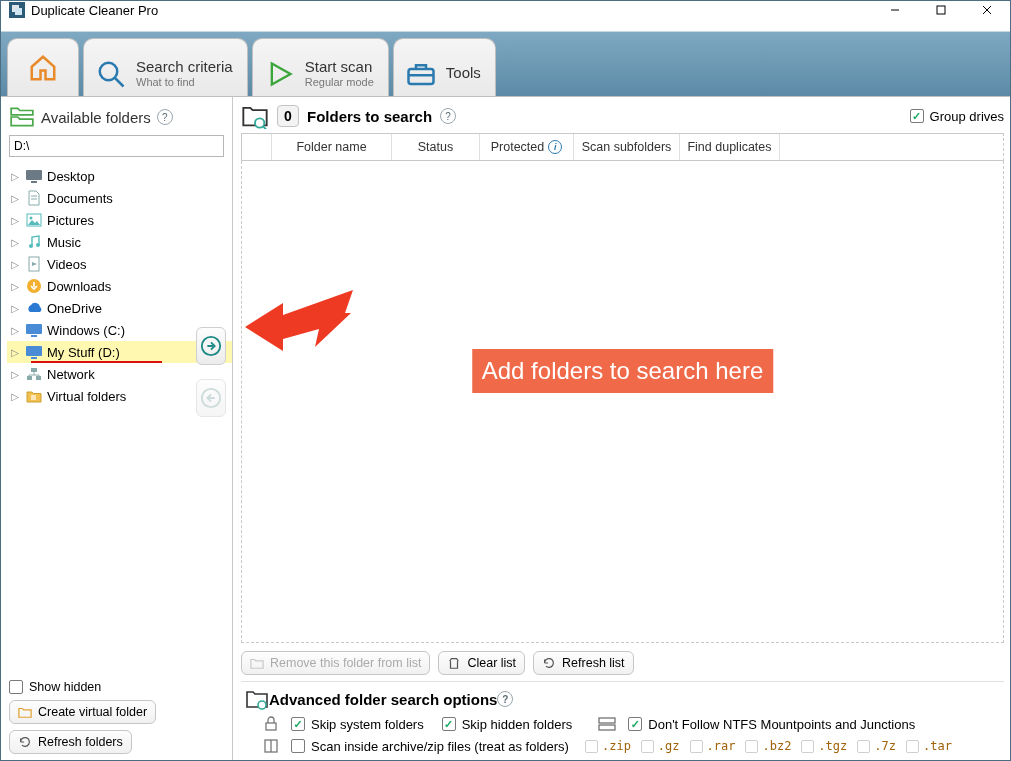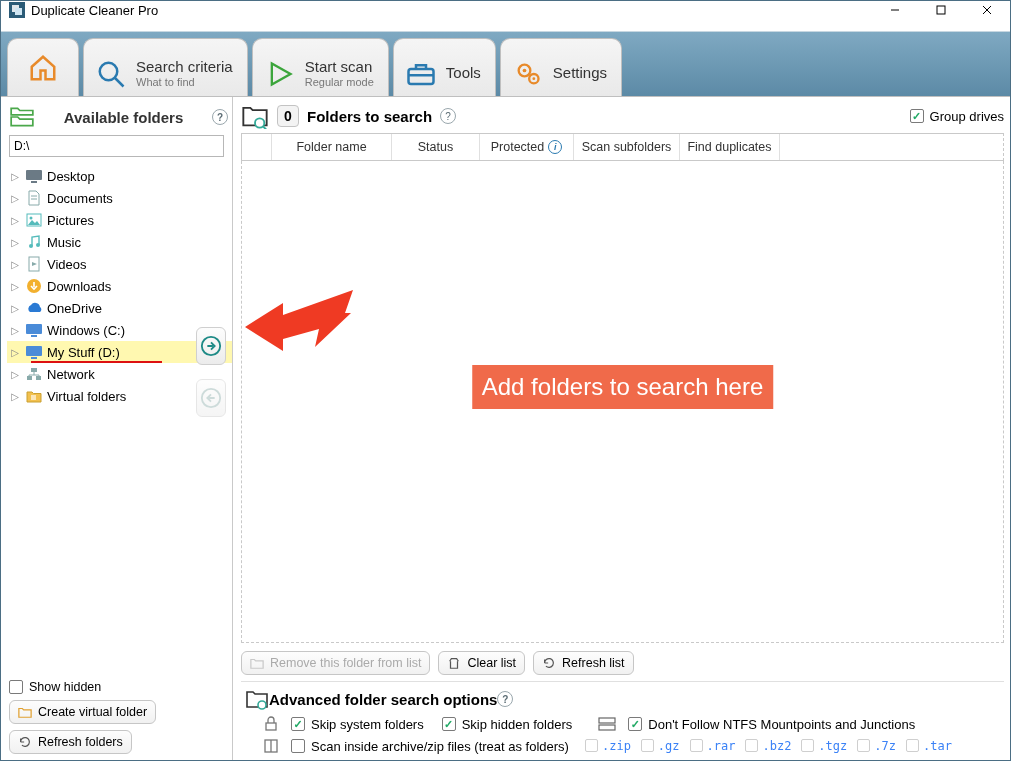--- a/index.html
+++ b/index.html
@@ -12,21 +12,21 @@
   .win-btn svg { width:10px; height:10px; }
   .chrome { background:linear-gradient(#7fa9c2,#5c8aa6); padding:6px 6px 0 6px; display:flex; gap:4px; border-top:1px solid #c7d7e1;}
   .tab { background:linear-gradient(#f5f5f5,#e9e9e9); border:1px solid #bfbfbf; border-bottom:none; border-radius:10px 10px 0 0; padding:16px 14px 4px 10px; display:flex; align-items:center; gap:8px; height:58px; min-width:60px;}
   .tab.active { background:#fff; }
   .tab.home { min-width:0; padding:4px 18px; }
   .tab .big { font-size:15px; color:#333; line-height:1.1; }
   .tab .sub { font-size:11px; color:#777; line-height:1.1; }
   .tab-ico { width:34px; height:34px; display:flex; align-items:center; justify-content:center; }
   .body { flex:1; background:#fff; display:flex; overflow:hidden; border-top:1px solid #bfbfbf;}
   .left-pane { width:232px; border-right:1px solid #c9c9c9; display:flex; flex-direction:column; padding:4px 0 6px 6px; }
-  .pane-hdr { display:flex; align-items:center; gap:6px; padding:4px 4px 2px 2px; font-size:15px; font-weight:700; color:#333;justify-content:space-between;}
+  .pane-hdr { display:flex; align-items:center; gap:6px; padding:4px 4px 2px 2px; font-size:15px; font-weight:400; color:#333;}
   .help-badge { width:16px; height:16px; border:1px solid #9aa7ad; border-radius:50%; display:inline-flex; align-items:center; justify-content:center; font-size:10px; color:#5a6b73;}
   .path-input { margin:4px 8px 4px 2px; height:22px; border:1px solid #b7b7b7; font-size:12px; padding:0 4px; }
   .tree { flex:1; overflow:auto; font-size:13px; padding-top:4px; position:relative;}
   .tree-row { display:flex; align-items:center; height:22px; padding-left:2px; gap:4px; white-space:nowrap;}
   .tree-row.highlight { background:#fff8b0; position:relative;}
   .tree-row.highlight::after { content:""; position:absolute; left:24px; right:70px; bottom:0; border-bottom:2px solid #d11; }
   .expander { width:12px; color:#888; font-size:10px; text-align:center;}
   .tree-ico { width:18px; height:16px; display:inline-flex; align-items:center; justify-content:center;}
   .side-btns { position:absolute; right:6px; top:230px; display:flex; flex-direction:column; gap:14px;}
   .circle-btn { width:30px; height:38px; border:1px solid #cfcfcf; border-radius:6px; background:linear-gradient(#fdfdfd,#ececec); display:flex; align-items:center; justify-content:center;}
@@ -37,28 +37,28 @@
   .chk .box.checked::after { content:"✓"; font-size:11px; color:#2a6; font-weight:bold; line-height:1;}
   .mini-btn { border:1px solid #c6c6c6; border-radius:6px; background:linear-gradient(#fdfdfd,#f1f1f1); padding:4px 8px; display:inline-flex; align-items:center; gap:6px; font-size:12.5px; width:fit-content;}
   .right-pane { flex:1; display:flex; flex-direction:column; padding:4px 6px 6px 8px;}
   .right-hdr { display:flex; align-items:center; gap:8px; padding:2px 0 4px 0;}
   .count-badge { border:1px solid #c3c3c3; background:#f3f3f3; border-radius:4px; min-width:22px; height:22px; display:inline-flex; align-items:center; justify-content:center; font-size:14px; font-weight:600;}
   .right-hdr .title { font-size:15px; font-weight:600;}
   .grp-drives { margin-left:auto; display:flex; align-items:center; gap:6px; font-size:13px;}
   .grid-hdr { display:flex; border:1px solid #c9c9c9; border-right:1px dashed #c9c9c9; height:28px; font-size:12.5px; color:#333; background:#fff;}
   .gh { border-right:1px solid #e0e0e0; display:flex; align-items:center; justify-content:center; padding:0 6px; gap:4px;}
   .grid-body { flex:1; border:1px dashed #c9c9c9; border-top:none; position:relative; }
-  .placeholder { position:absolute; left:50%; top:204px; transform:translateX(-50%); background:#f06a4a; color:#fff; font-size:24px; padding:8px 10px;}
+  .placeholder { position:absolute; left:50%; top:188px; transform:translateX(-50%); background:#f06a4a; color:#fff; font-size:24px; padding:8px 10px;}
   .action-row { display:flex; gap:8px; padding:8px 0 6px 0;}
   .mini-btn.disabled { color:#aaa; }
   .adv { border-top:1px solid #e0e0e0; padding-top:6px;}
   .adv-title { font-size:15px; font-weight:600; display:flex; align-items:center; gap:0; padding-left:4px;}
   .adv-row { display:flex; align-items:center; gap:12px; padding:6px 0 0 22px; font-size:13px; flex-wrap:nowrap;}
   .adv-row .chk { gap:6px;}
-  .ext { color:#3b82f6; font-family:Consolas,monospace; font-size:12px; display:inline-flex; align-items:flex-start; gap:4px;}
+  .ext { color:#a16207; font-family:Consolas,monospace; font-size:12px; display:inline-flex; align-items:flex-end; gap:4px;}
   .ext .box { width:13px; height:13px; border:1px solid #cfcfcf; border-radius:2px;}
   .info-badge { width:14px; height:14px; border:1.2px solid #2a7ab0; border-radius:50%; display:inline-flex; align-items:center; justify-content:center; font-size:9px; color:#2a7ab0; font-weight:bold; font-style:italic;}
   
   .arrow { position:absolute; left:245px; top:285px; pointer-events:none;}
   
   svg { display:block; }
 </style>
 </head>
 <body>
 
@@ -129,33 +129,20 @@
         <svg width="30" height="28" viewBox="0 0 24 20">
             <rect x="2" y="6" width="20" height="12" rx="2" fill="none" stroke="#2a7ab0" stroke-width="2"></rect>
             <path d="M8 6V3h8v3" fill="none" stroke="#2a7ab0" stroke-width="2"></path>
             <line x1="2" y1="11" x2="22" y2="11" stroke="#2a7ab0" stroke-width="2"></line>
           </svg>
       </span>
       <div>
           <div class="big">Tools</div>
         </div>
     </div>
-    <div class="tab">
-      <span class="tab-ico">
-        <svg width="30" height="28" viewBox="0 0 24 24">
-            <circle cx="9" cy="9" r="5" fill="none" stroke="#e88a2a" stroke-width="2"></circle>
-            <circle cx="9" cy="9" r="1.6" fill="#e88a2a"></circle>
-            <circle cx="17" cy="16" r="4" fill="none" stroke="#e88a2a" stroke-width="2"></circle>
-            <circle cx="17" cy="16" r="1.2" fill="#e88a2a"></circle>
-          </svg>
-      </span>
-      <div>
-          <div class="big">Settings</div>
-        </div>
-    </div>
   </div>
 
   <div class="body">
 
     <div class="left-pane" style="position:relative;">
       <div class="pane-hdr">
         <span>
           <svg width="26" height="24" viewBox="0 0 24 22">
               <path d="M2 3h6l2 2h12v4H2z" fill="none" stroke="#4ba84b" stroke-width="1.6"></path>
               <path d="M2 11h6l2 2h12v6H2z" fill="none" stroke="#4ba84b" stroke-width="1.6"></path>

